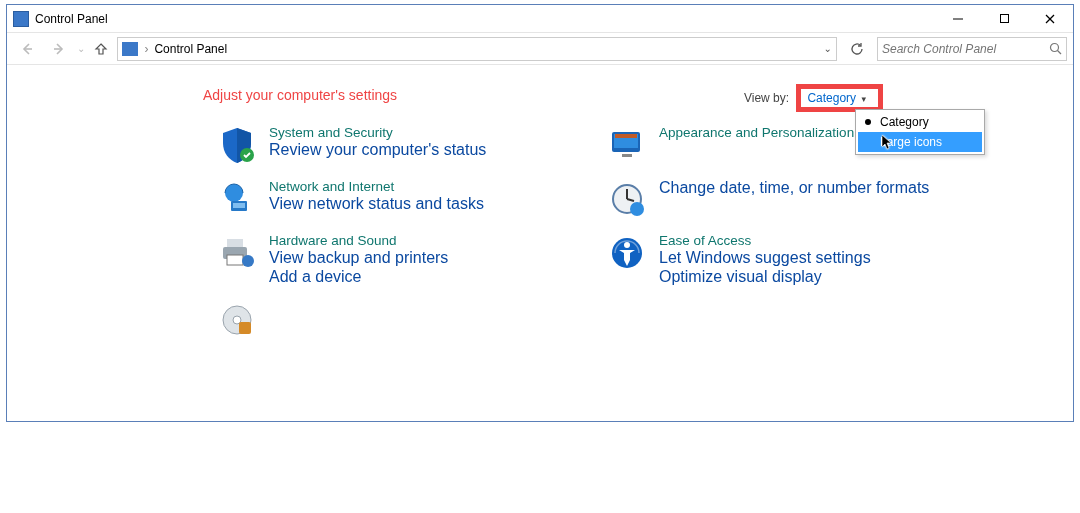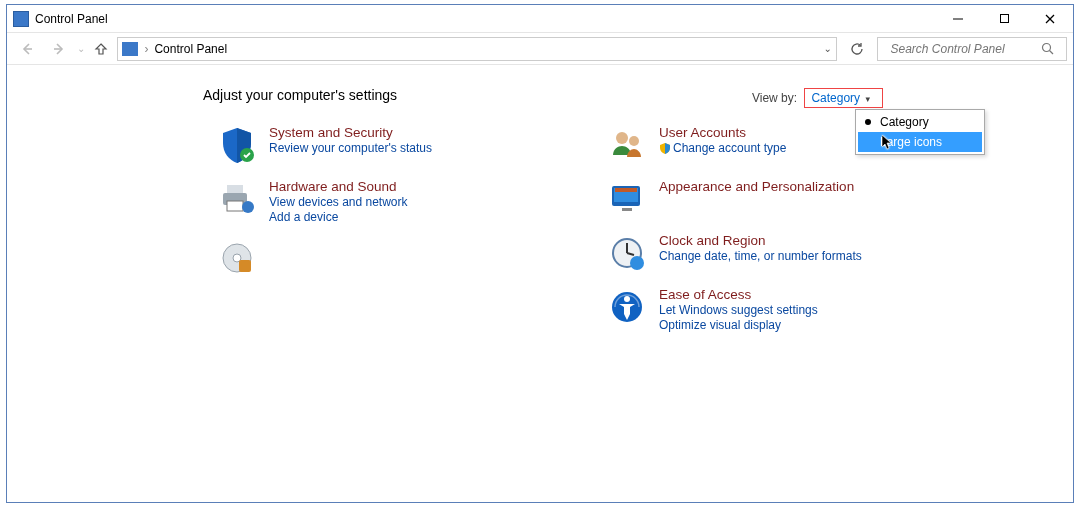--- a/index.html
+++ b/index.html
@@ -1,54 +1,54 @@
 <!DOCTYPE html>
 <html><head>
 <meta charset="utf-8">
 <style>
   *{box-sizing:border-box;margin:0;padding:0;font-family:"Segoe UI",Tahoma,sans-serif}
   html,body{width:1080px;height:513px;overflow:hidden}
-  .window{width:1068px;height:499px;margin:4px 6px 10px 6px;background:#fff;border:1px solid #5a7fb8;display:flex;flex-direction:column;position:relative}
+  .window{width:1068px;height:418px;margin:4px 6px 10px 6px;background:#fff;border:1px solid #5a7fb8;display:flex;flex-direction:column;position:relative}
   
   .titlebar{height:28px;display:flex;align-items:center;justify-content:space-between;padding:0 0 0 6px;border-bottom:1px solid #e5e5e5}
   .titlebar-left{display:flex;align-items:center;gap:6px}
   .tb-icon{width:16px;height:16px;display:inline-block;background:#3b78c8;border:1px solid #2a5da0;position:relative}
   .tb-title{font-size:12px;color:#000}
   .tb-ctrls{display:flex}
   .tb-btn{width:46px;height:28px;display:flex;align-items:center;justify-content:center;color:#000;font-size:14px}
   
   .navbar{height:32px;display:flex;align-items:center;gap:4px;padding:2px 6px;border-bottom:1px solid #e5e5e5}
   .nav-arrow{width:28px;height:28px;display:flex;align-items:center;justify-content:center;color:#bcbcbc;font-size:16px}
   .nav-up{width:24px;height:24px;display:flex;align-items:center;justify-content:center;color:#555;font-size:14px}
   .addr{flex:1;height:24px;border:1px solid #ccc;display:flex;align-items:center;padding:0 4px;gap:6px;font-size:12px;color:#000}
   .addr .mini-icon{width:16px;height:14px;background:#3b78c8;display:inline-block}
   .addr .sep{color:#888}
   .addr-tail{margin-left:auto;display:flex;gap:6px;align-items:center;color:#555}
   .refresh{width:24px;height:24px;margin-left:4px;display:flex;align-items:center;justify-content:center;border:1px solid transparent;color:#555}
-  .searchbox{width:190px;height:24px;border:1px solid #ccc;margin-left:4px;display:flex;align-items:center;padding:0 4px;justify-content:center}
+  .searchbox{width:190px;height:24px;border:1px solid #ccc;margin-left:4px;display:flex;align-items:center;padding:0 4px;justify-content:space-between}
   .searchbox input{border:none;outline:none;font-size:12px;color:#888;width:150px;font-style:italic}
   .searchbox .sicon{color:#666;font-size:13px}
   
   .body{flex:1;position:relative;padding:22px 0 0 0}
-  .heading{font-size:14px;color:#000000;margin:0 0 6px 196px}
+  .heading{font-size:14px;color:#ef4444;margin:0 0 6px 196px}
   .viewby{position:absolute;right:190px;top:26px;font-size:12px;color:#444}
-  .viewby .cur{color:#0066cc;border:1px solid #ef4444;padding:2px 12px 2px 6px;margin-left:4px;cursor:default}
+  .viewby .cur{color:#0066cc;border:5px solid #ef4444;padding:2px 12px 2px 6px;margin-left:4px;cursor:default}
   .viewby .caret{font-size:9px;color:#444;margin-left:2px}
   .dropdown{position:absolute;right:88px;top:44px;width:130px;background:#fff;border:1px solid #a9a9a9;font-size:12px;padding:2px 2px;box-shadow:2px 2px 4px rgba(0,0,0,.15)}
   .dropdown .item{padding:3px 6px 3px 22px;position:relative;color:#000}
   .dropdown .item.sel{background:#349eff;color:#fff}
   .dropdown .item .dot{position:absolute;left:7px;top:7px;width:6px;height:6px;background:#000;border-radius:50%}
   
   .grid{display:flex;gap:60px;margin:22px 0 0 210px}
   .col{display:flex;flex-direction:column;gap:14px;width:330px}
   .cat{display:flex;gap:12px}
   .cat .cicon{width:40px;height:40px;flex:0 0 40px;display:flex;align-items:center;justify-content:center}
   .cat .ctext{display:flex;flex-direction:column;gap:1px}
-  .cat-title{font-size:13.5px;color:#7f1d1d;font-family:"Segoe UI",sans-serif}
-  .cat-link{font-size:12px;color:#0b49a0}
+  .cat-title{font-size:13.5px;color:#0f766e;font-family:"Segoe UI",sans-serif}
+  .cat-link{font-size:16px;color:#0b49a0}
   
   svg{display:block}
   
   .cursor-g{position:absolute;pointer-events:none}
   .cursor-g svg{filter:drop-shadow(0 0 1px #fff)}
   .wide-title{white-space:nowrap}
 </style>
 </head>
 <body>
 
@@ -161,70 +161,65 @@
                 <circle cx="30" cy="30" r="7" fill="#2aa34a"></circle>
                 <path d="M27 30 l2 2 l4 -4" stroke="#fff" stroke-width="1.8" fill="none"></path>
               </svg>
           </div>
           <div class="ctext">
             <div class="cat-title">System and Security</div>
             <div class="cat-link">Review your computer's status</div>
           </div>
         </div>
 
+        <div class="cat">
+          <div class="cicon">
+            <svg width="40" height="40" viewBox="0 0 40 40">
+                <circle cx="17" cy="14" r="9" fill="#2f8de0"></circle>
+                <path d="M8 14a9 9 0 0 1 18 0" fill="none" stroke="#1a62a8" stroke-width="1"></path>
+                <rect x="14" y="22" width="16" height="10" rx="1" fill="#2679c8"></rect>
+                <rect x="16" y="24" width="12" height="5" fill="#7fbdf0"></rect>
+              </svg>
+          </div>
+          <div class="ctext">
+            <div class="cat-title">Network and Internet</div>
+            <div class="cat-link">View network status and tasks</div>
+          </div>
+        </div>
 
         <div class="cat">
           <div class="cicon">
             <svg width="40" height="40" viewBox="0 0 40 40">
                 <rect x="6" y="14" width="24" height="12" rx="2" fill="#9aa6b0"></rect>
                 <rect x="10" y="6" width="16" height="8" fill="#d8dee4"></rect>
                 <rect x="10" y="22" width="16" height="10" fill="#fff" stroke="#777"></rect>
                 <circle cx="31" cy="28" r="6" fill="#3679c6"></circle>
               </svg>
           </div>
           <div class="ctext">
             <div class="cat-title">Hardware and Sound</div>
-            <div class="cat-link">View devices and network</div>
+            <div class="cat-link">View backup and printers</div>
             <div class="cat-link">Add a device</div>
           </div>
         </div>
 
         <div class="cat">
           <div class="cicon">
             <svg width="40" height="40" viewBox="0 0 40 40">
                 <circle cx="20" cy="20" r="14" fill="#dfe4e8" stroke="#9aa4ad"></circle>
                 <circle cx="20" cy="20" r="4" fill="#fff" stroke="#9aa4ad"></circle>
                 <rect x="22" y="22" width="12" height="12" rx="2" fill="#d58a27"></rect>
               </svg>
           </div>
         </div>
 
       </div>
 
       <div class="col">
 
-        <div class="cat">
-          <div class="cicon">
-            <svg width="40" height="40" viewBox="0 0 40 40">
-                <circle cx="15" cy="13" r="6" fill="#e0b68a"></circle>
-                <path d="M6 30c0-6 5-9 9-9s9 3 9 9z" fill="#3a8a3c"></path>
-                <circle cx="27" cy="16" r="5" fill="#e0b68a"></circle>
-                <path d="M20 32c0-5 4-8 7-8s7 3 7 8z" fill="#c7762e"></path>
-              </svg>
-          </div>
-          <div class="ctext">
-            <div class="cat-title">User Accounts</div>
-            <div class="cat-link">
-              <svg width="12" height="12" viewBox="0 0 12 12" style="display:inline;vertical-align:-2px;margin-right:2px">
-                  <path d="M6 1l5 2v3c0 3-2 5-5 6C3 11 1 9 1 6V3z" fill="#f0b400"></path>
-                  <path d="M6 1l5 2v3c0 3-2 5-5 6z" fill="#2a8ad4"></path>
-                </svg><span>Change account type</span>
-            </div>
-          </div>
-        </div>
 
         <div class="cat">
           <div class="cicon">
             <svg width="40" height="40" viewBox="0 0 40 40">
                 <rect x="5" y="7" width="28" height="20" rx="2" fill="#1a64b6"></rect>
                 <rect x="7" y="9" width="24" height="14" fill="#2f8de0"></rect>
                 <rect x="8" y="9" width="22" height="4" fill="#c05a27"></rect>
                 <rect x="15" y="29" width="10" height="3" fill="#888"></rect>
               </svg>
           </div>
@@ -236,21 +231,20 @@
         <div class="cat">
           <div class="cicon">
             <svg width="40" height="40" viewBox="0 0 40 40">
                 <circle cx="20" cy="20" r="14" fill="#eef1f4" stroke="#5a7ea8" stroke-width="2"></circle>
                 <line x1="20" y1="20" x2="20" y2="10" stroke="#333" stroke-width="2"></line>
                 <line x1="20" y1="20" x2="27" y2="22" stroke="#333" stroke-width="2"></line>
                 <circle cx="30" cy="30" r="7" fill="#2f8de0"></circle>
               </svg>
           </div>
           <div class="ctext">
-            <div class="cat-title">Clock and Region</div>
             <div class="cat-link">Change date, time, or number formats</div>
           </div>
         </div>
 
         <div class="cat">
           <div class="cicon">
             <svg width="40" height="40" viewBox="0 0 40 40">
                 <circle cx="20" cy="20" r="15" fill="#1062c2"></circle>
                 <circle cx="20" cy="12" r="3" fill="#fff"></circle>
                 <path d="M12 17h16l-5 3v7l-3 6-3-6v-7z" fill="#fff"></path>

